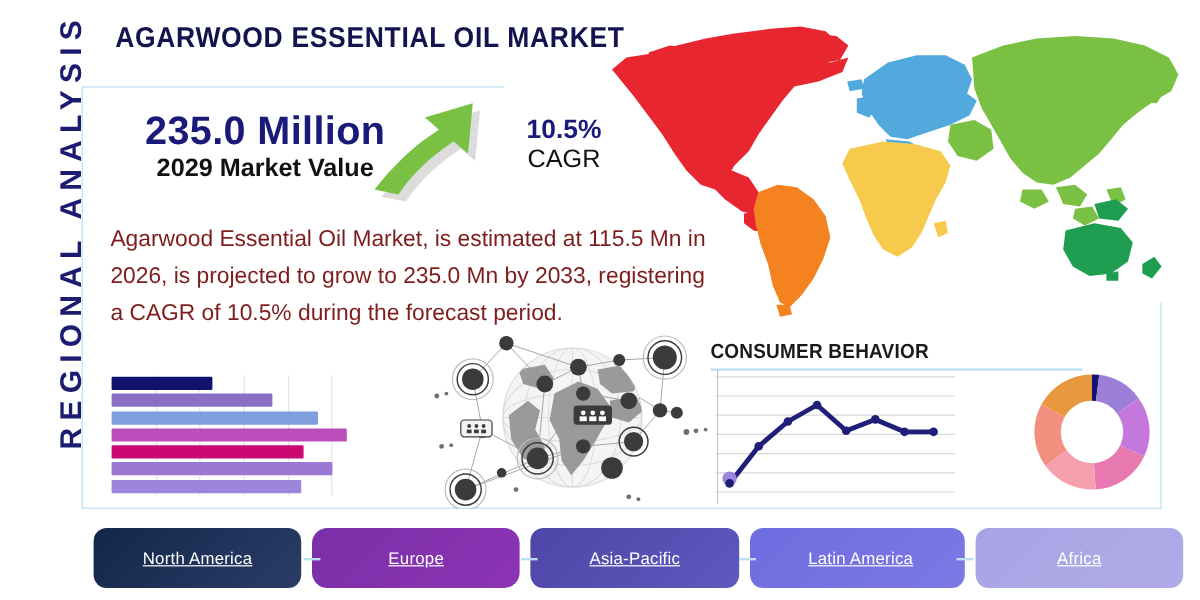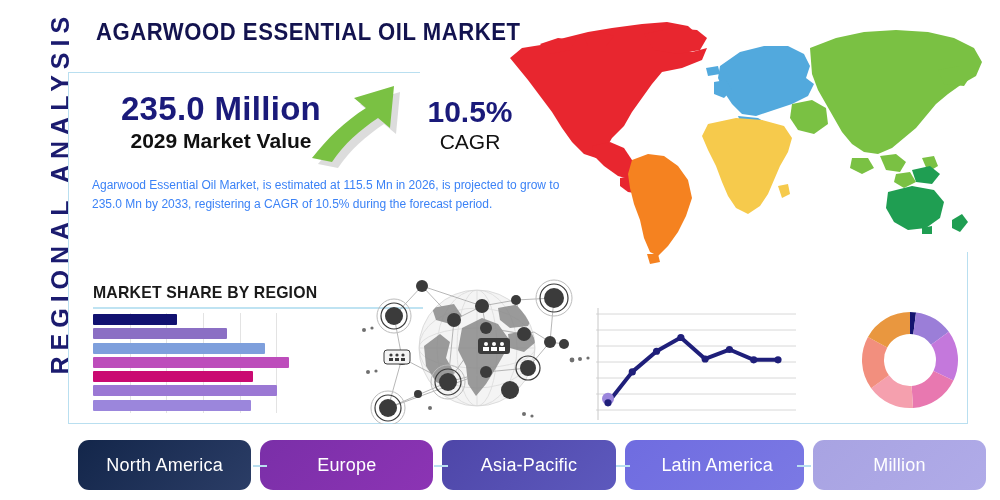--- a/index.html
+++ b/index.html
@@ -52,29 +52,29 @@
   .kpi-wrap{ position:absolute; left:96px; top:92px; width:420px; height:80px; }
   .kpi-value{
     font-size:33px; font-weight:700; color:#1a1a7a; line-height:1.05;
     letter-spacing:.3px; text-align:center; width:250px;
   }
   .kpi-label{
     font-size:21px; font-weight:700; color:#111; line-height:1.15;
     text-align:center; width:250px; margin-top:2px;
   }
   .cagr-wrap{ position:absolute; left:400px; top:96px; width:140px; text-align:center; }
-  .cagr-value{ font-size:30px; font-weight:700; color:#1a1a7a; line-height:1.05; }
+  .cagr-value{ font-size:22px; font-weight:700; color:#1a1a7a; line-height:1.05; }
   .cagr-label{ font-size:21px; font-weight:400; color:#111; margin-top:2px; }
 
   .arrow-holder{ position:absolute; left:310px; top:82px; width:100px; height:88px; }
 
   
   .body-text{
-    position:absolute; left:92px; top:176px; width:500px;
-    font-size:12px; line-height:1.62; color:#3b82f6;
+    position:absolute; left:92px; top:185px; width:500px;
+    font-size:19px; line-height:1.62; color:#7f1d1d;
   }
 
   
   .world-map{ position:absolute; left:492px; top:8px; width:500px; height:262px; }
 
   
   .sec-title{
     font-size:17px; font-weight:700; color:#1a1a1a; letter-spacing:.2px;
     transform:scaleX(.93); transform-origin:left center; white-space:nowrap;
   }
@@ -94,22 +94,23 @@
   
   .linechart{ position:absolute; left:596px; top:308px; width:200px; height:112px; }
 
   
   .donut{ position:absolute; left:855px; top:305px; width:110px; height:110px; }
 
   
   .btn-row{ position:absolute; left:78px; top:440px; width:908px; height:50px; display:flex; gap:9px; }
   .region-btn{
     flex:1; border-radius:11px; display:flex; align-items:center; justify-content:center;
-    color:#fff; font-size:18px; letter-spacing:.2px;
+    color:#fff; font-size:14px; letter-spacing:.2px;
     font-family:"Liberation Sans", sans-serif;
+    text-decoration:underline;
   }
   .btn-connector{
     position:absolute; top:465px; height:1.5px; background:#b9dff0; width:14px;
   }
 </style>
 </head>
 <body>
 
 <div id="canvas">
 
@@ -183,24 +184,20 @@
     </svg>
   </div>
 
   <div class="cagr-wrap">
     <div class="cagr-value">10.5%</div>
     <div class="cagr-label">CAGR</div>
   </div>
 
   <div class="body-text">Agarwood Essential Oil Market, is estimated at 115.5 Mn in 2026, is projected to grow to 235.0 Mn by 2033, registering a CAGR of 10.5% during the forecast period.</div>
 
-  <div class="ms-head">
-    <div class="sec-title">MARKET SHARE BY REGION</div>
-    <div class="sec-rule"></div>
-  </div>
 
   <div class="barchart">
     <div class="bar-row" id="bars">
         <div class="grid-v" style="left: 36.6667px;"></div>
         <div class="grid-v" style="left: 73.3333px;"></div>
         <div class="grid-v" style="left: 110px;"></div>
         <div class="grid-v" style="left: 146.667px;"></div>
         <div class="grid-v" style="left: 183.333px;"></div>
         <div class="bar" style="width: 84px; top: 1px; left: 0px; background: rgb(17, 17, 112);"></div>
         <div class="bar" style="width: 134px; top: 15.2857px; left: 0px; background: rgb(139, 111, 196);"></div>
@@ -298,20 +295,24 @@
         <circle cx="214" cy="88" r="2.4"></circle>
           <circle cx="222" cy="87" r="2"></circle>
           <circle cx="230" cy="86" r="1.6"></circle>
         <circle cx="166" cy="142" r="2"></circle>
           <circle cx="174" cy="144" r="1.6"></circle>
         <circle cx="72" cy="136" r="2"></circle>
       </g>
     </svg>
   </div>
 
+  <div class="cb-head">
+    <div class="sec-title">CONSUMER BEHAVIOR</div>
+    <div class="sec-rule"></div>
+  </div>
 
   <div class="linechart">
     <svg id="lineSvg" viewBox="0 0 200 112" width="200" height="112" xmlns="http://www.w3.org/2000/svg">
         <line x1="0" x2="200" y1="6" y2="6" stroke="#d8d8d8" stroke-width="1"></line>
         <line x1="0" x2="200" y1="22" y2="22" stroke="#d8d8d8" stroke-width="1"></line>
         <line x1="0" x2="200" y1="38" y2="38" stroke="#d8d8d8" stroke-width="1"></line>
         <line x1="0" x2="200" y1="54" y2="54" stroke="#d8d8d8" stroke-width="1"></line>
         <line x1="0" x2="200" y1="70" y2="70" stroke="#d8d8d8" stroke-width="1"></line>
         <line x1="0" x2="200" y1="86" y2="86" stroke="#d8d8d8" stroke-width="1"></line>
         <line x1="0" x2="200" y1="102" y2="102" stroke="#d8d8d8" stroke-width="1"></line>
@@ -339,20 +340,20 @@
         <path d="M 16.16718427000253 83.21369211003872 A 48 48 0 0 1 12.937279357894553 31.875823643117663 L 32.21602631885955 42.4744044733554 A 26 26 0 0 0 33.96555814625137 70.2824165596043 Z" fill="#f28f7e"></path>
         <path d="M 12.937279357894553 31.875823643117663 A 48 48 0 0 1 54.99999999999999 7 L 54.99999999999999 29 A 26 26 0 0 0 32.21602631885955 42.4744044733554 Z" fill="#e9973f"></path>
       </svg>
   </div>
 
   <div class="btn-row" id="btnRow">
       <div class="region-btn" style="background: linear-gradient(135deg, rgb(19, 38, 74), rgb(43, 61, 102));">North America</div>
       <div class="region-btn" style="background: linear-gradient(135deg, rgb(122, 47, 168), rgb(140, 52, 180)); border-radius: 13px;">Europe</div>
       <div class="region-btn" style="background: linear-gradient(135deg, rgb(78, 70, 168), rgb(93, 89, 189));">Asia-Pacific</div>
       <div class="region-btn" style="background: linear-gradient(135deg, rgb(111, 108, 224), rgb(123, 121, 228)); padding-left: 6px;">Latin America</div>
-      <div class="region-btn" style="background: linear-gradient(135deg, rgb(168, 163, 226), rgb(176, 171, 232));">Million</div>
+      <div class="region-btn" style="background: linear-gradient(135deg, rgb(168, 163, 226), rgb(176, 171, 232));">Africa</div>
     </div>
 
 <div class="btn-connector" style="left: 252.6px;"></div>
     <div class="btn-connector" style="left: 434.2px;"></div>
     <div class="btn-connector" style="left: 615.8px;"></div>
     <div class="btn-connector" style="left: 797.4px;"></div>
   </div>
 
 </body></html>

